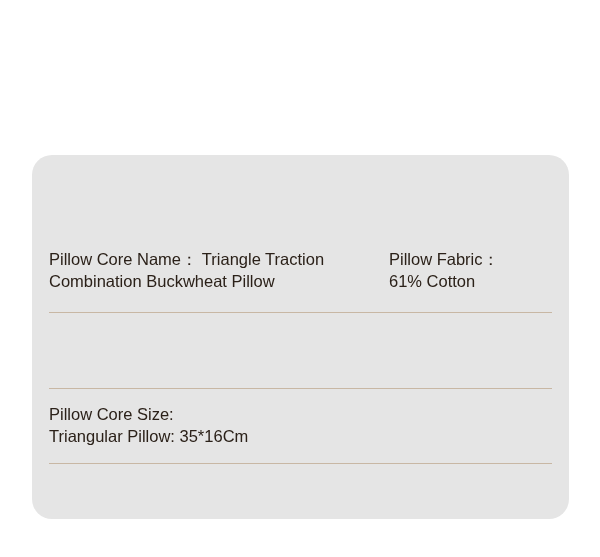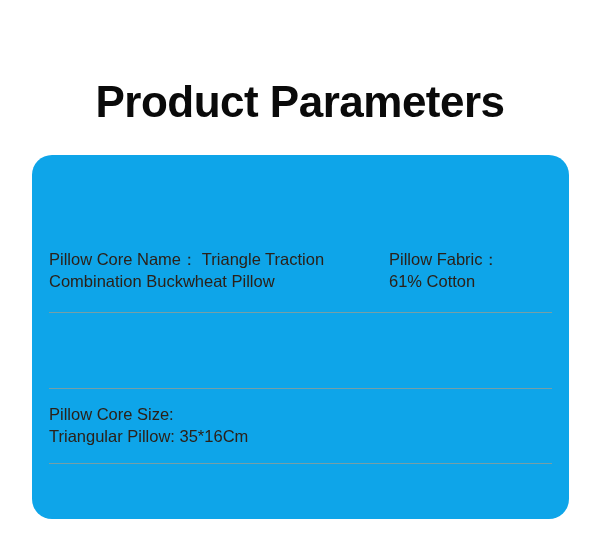--- a/index.html
+++ b/index.html
@@ -38,21 +38,21 @@
     white-space: nowrap;
   }
 
   
   .panel {
     position: absolute;
     left: 32px;
     top: 155px;
     width: 537px;
     height: 364px;
-    background: #0ea5e9;
+    background: #e5e5e5;
     border-radius: 20px;
     box-sizing: border-box;
     overflow: hidden;
   }
 
   .rows {
     position: absolute;
     left: 0;
     top: 0;
     width: 100%;
@@ -94,21 +94,20 @@
   }
   .divider.d0 { top: 157px; }
   .divider.d1 { top: 233px; }
   .divider.d2 { top: 308px; }
 </style>
 </head>
 <body>
 
 <div class="page">
 
-  <div class="title">Product Parameters</div>
 
   <div class="panel">
 
     <div class="divider d0"></div>
     <div class="divider d1"></div>
     <div class="divider d2"></div>
 
     <div class="rows">
 
       <div class="param-row r0">

